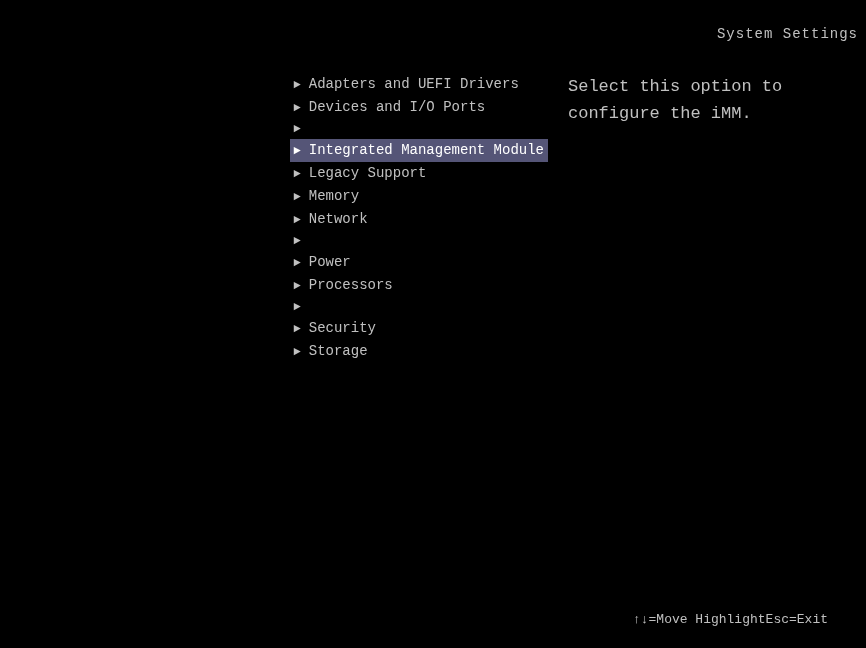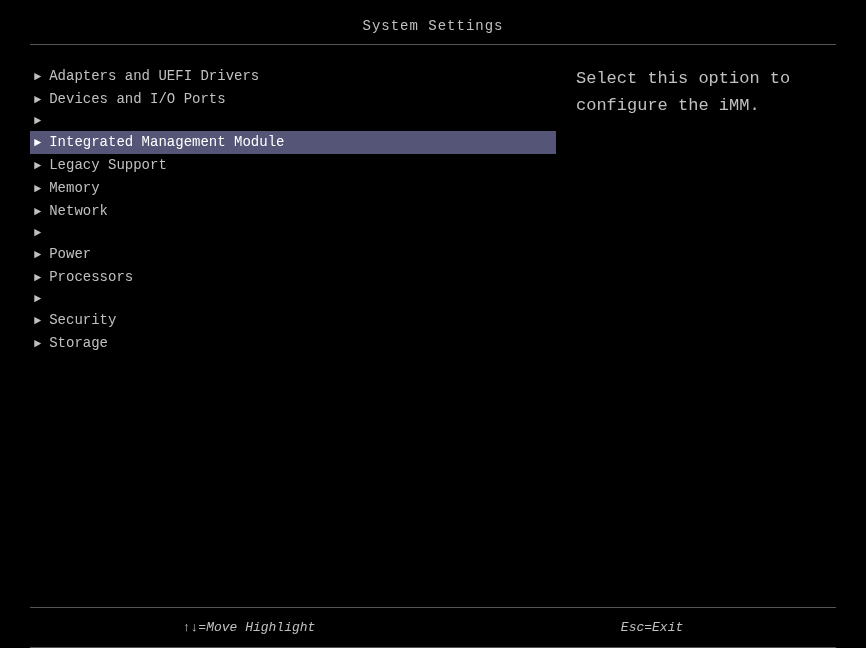--- a/index.html
+++ b/index.html
@@ -18,21 +18,22 @@
       overflow: hidden;
       position: relative;
     }
 
     .screen {
       width: 866px;
       height: 648px;
       background-color: #000000;
       display: flex;
       flex-direction: column;
-      padding: 0;
+      padding: 8px;
+      align-items: flex-end;
     }
 
     .title-bar {
       text-align: center;
       padding: 18px 0 10px 0;
       color: #c0c0c0;
       font-size: 14px;
       letter-spacing: 1px;
     }
 
@@ -100,21 +101,20 @@
       justify-content: space-around;
       align-items: center;
       padding: 12px 30px;
       color: #c0c0c0;
       font-size: 13px;
     }
 
     .footer-item {
       display: flex;
       align-items: center;
-      font-style: italic;
     }
 
     .bottom-divider2 {
       border: none;
       border-top: 1px solid #555;
       margin: 0 30px;
     }
 
     .url-bar {
       text-align: right;

